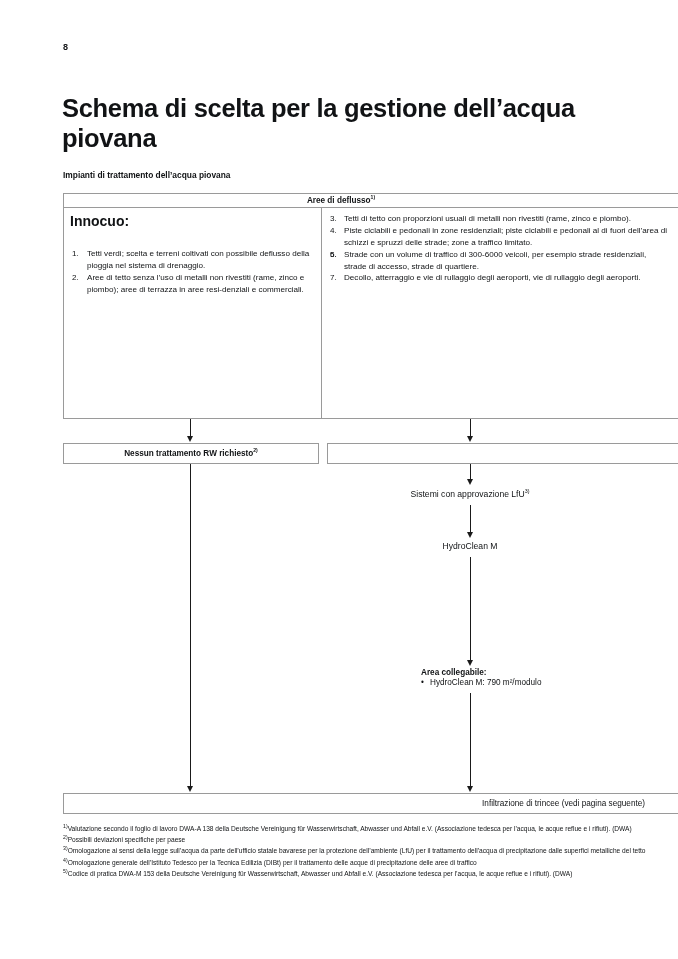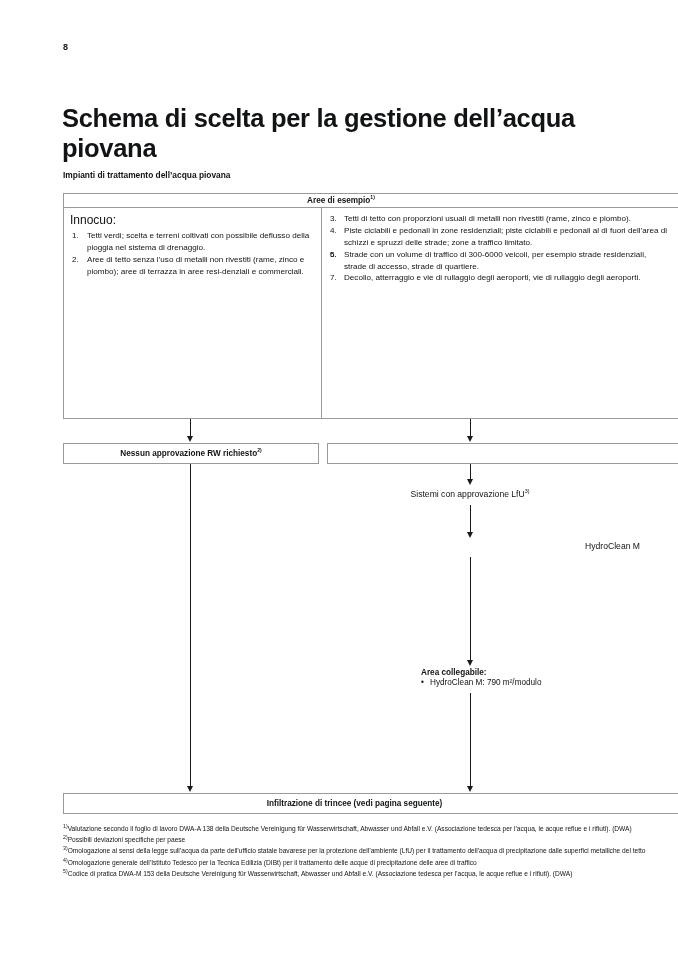--- a/index.html
+++ b/index.html
@@ -13,21 +13,21 @@
     overflow:hidden;
   }
   .page { position:relative; width:678px; height:959px; }
 
   .page-number {
     position:absolute; left:63px; top:42px;
     font-size:9px; font-weight:bold; color:#111315;
   }
 
   .doc-title {
-    position:absolute; left:62px; top:87px; width:520px;
+    position:absolute; left:62px; top:77px; width:520px;
     font-size:25.5px; font-weight:bold; line-height:1.17;
     letter-spacing:-0.3px; color:#111315;
   }
 
   .section-label {
     position:absolute; left:63px; top:170px;
     font-size:8.4px; font-weight:bold; color:#111315;
   }
 
   
@@ -45,21 +45,21 @@
     font-size:8.2px; font-weight:bold;
     position:relative;
   }
   .table-header .hdr-inner { display:inline-block; padding-right:60px; }
   .table-body { display:flex; height:211px; }
   .col {
     padding:5px 8px 0 6px;
   }
   .col-left { width:258px; border-right:1px solid #9a9a9a; }
   .col-right { flex:1; }
-  .col-title { font-size:12px; font-weight:normal; margin-bottom:3px; }
+  .col-title { font-size:14px; font-weight:bold; margin-bottom:19px; }
   ol.items { list-style:none; margin:0; padding:0; }
   ol.items li {
     font-size:8.1px; line-height:1.47;
     position:relative; padding-left:17px; margin-bottom:0px;
   }
   ol.items li .num {
     position:absolute; left:2px; top:0; width:13px; text-align:left;
   }
   .col-right ol.items li { padding-left:16px; }
 
@@ -73,31 +73,31 @@
     text-align:center;
   }
   #box-no-treatment { left:63px; top:443px; width:256px; }
   #box-empty-right  { left:327px; top:443px; width:360px; border-right:none; }
 
   #box-infiltration {
     position:absolute; left:63px; top:793px; width:615px;
     height:21px; line-height:19px;
     border:1px solid #9a9a9a; border-right:none;
     background:#fff;
-    font-size:8.2px; font-weight:bold;
-    text-align:center; padding-right:33px;
+    font-size:8.2px; font-weight:normal;
+    text-align:right; padding-right:33px;
   }
 
   
   .node {
     position:absolute; text-align:center; font-size:8.6px;
     color:#111315; white-space:nowrap;
   }
   #node-lfu   { left:300px; top:489px; width:340px; }
-  #node-hydro { left:300px; top:541px; width:340px;text-align:right; }
+  #node-hydro { left:300px; top:541px; width:340px; }
 
   #node-area {
     position:absolute; left:421px; top:668px; width:260px;
     font-size:8.2px; text-align:left;
   }
   #node-area .area-title { font-weight:bold; margin-bottom:1px; }
   #node-area .area-item { padding-left:9px; position:relative; }
   #node-area .area-item .dot { position:absolute; left:0; top:0; }
 
   
@@ -125,21 +125,21 @@
 
   <div class="page-number">8</div>
 
   <h1 class="doc-title">Schema di scelta per la gestione dell’acqua piovana</h1>
 
   <div class="section-label">Impianti di trattamento dell’acqua piovana</div>
 
   <div class="table">
     <div class="table-header">
       <span class="hdr-inner">
-        <span>Aree di esempio</span><sup>1)</sup>
+        <span>Aree di deflusso</span><sup>1)</sup>
       </span>
     </div>
     <div class="table-body">
 
       <div class="col col-left">
         <div class="col-title">Innocuo:</div>
         <ol class="items">
           <li><span class="num">1.</span><span>Tetti verdi; scelta e terreni coltivati con possibile deflusso della pioggia nel sistema di drenaggio.</span></li>
           <li><span class="num">2.</span><span>Aree di tetto senza l’uso di metalli non rivestiti (rame, zinco e piombo); aree di terrazza in aree resi-denziali e commerciali.</span></li>
         </ol>
@@ -158,21 +158,21 @@
     </div>
   </div>
 
   <div class="vline" style="left:190px; top:419px; height:18px;"></div>
   <div class="arrowhead" style="left:186.5px; top:436px;"></div>
 
   <div class="vline" style="left:470px; top:419px; height:18px;"></div>
   <div class="arrowhead" style="left:466.5px; top:436px;"></div>
 
   <div class="flowbox" id="box-no-treatment">
-    <span>Nessun approvazione RW richiesto</span><sup>2)</sup>
+    <span>Nessun trattamento RW richiesto</span><sup>2)</sup>
   </div>
 
   <div class="flowbox" id="box-empty-right">
     <span></span>
   </div>
 
   <div class="vline" style="left:190px; top:464px; height:323px;"></div>
   <div class="arrowhead" style="left:186.5px; top:786px;"></div>
 
   <div class="vline" style="left:470px; top:464px; height:16px;"></div>

